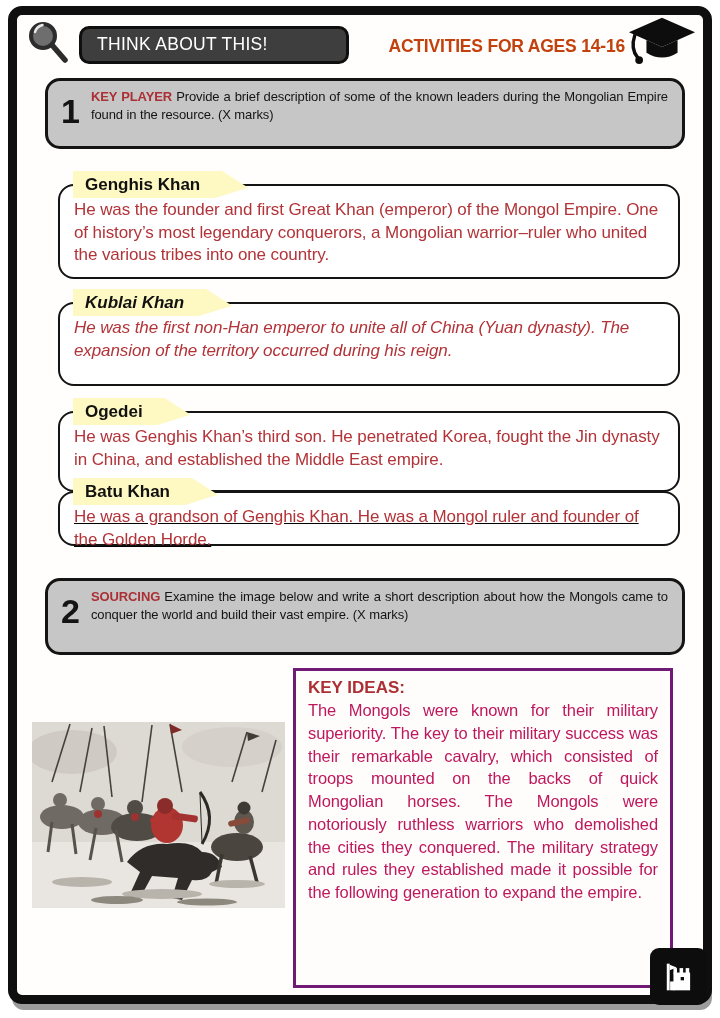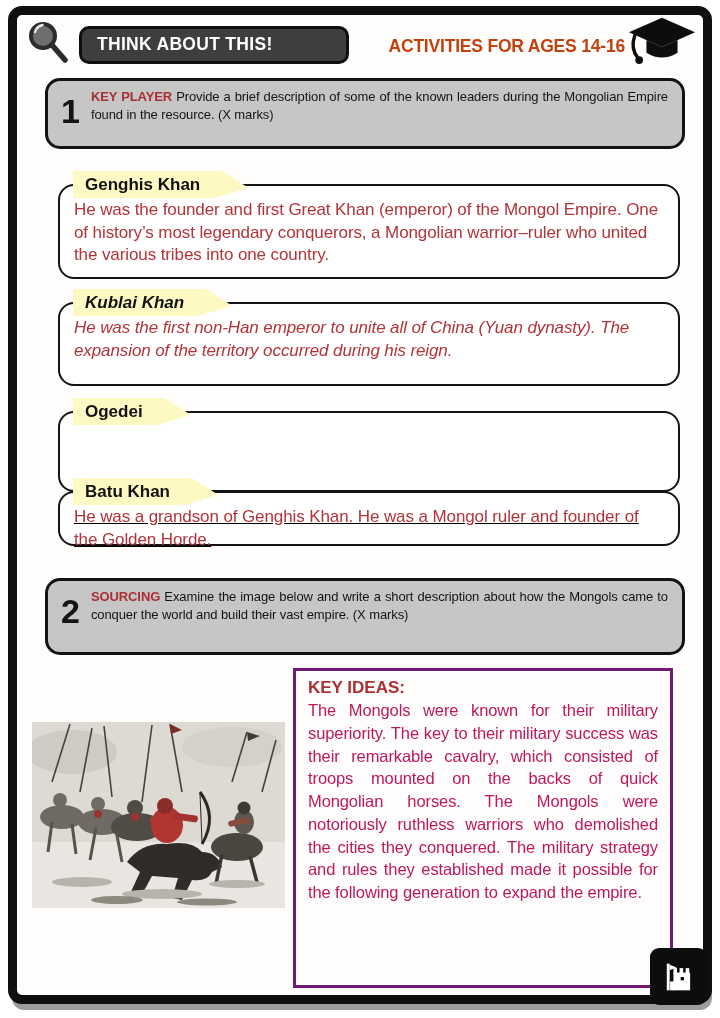--- a/index.html
+++ b/index.html
@@ -7,21 +7,21 @@
               font-family:"Liberation Sans", sans-serif; }
 
   .page { position:absolute; left:8px; top:6px; width:704px; height:998px;
           background:#fffefd; border:9px solid #0f0f0f; border-radius:14px;
           box-shadow:2px 8px 0 -2px #9c9c9c; }
 
   
   .magnifier { position:absolute; left:7px; top:4px; width:48px; height:48px; }
   .badge { position:absolute; left:62px; top:11px; width:270px; height:38px;
            background:#3e3e3e; border:3px solid #0f0f0f; border-radius:10px;
-           color:#ffffff; font-weight:bold; font-size:17.5px; line-height:31px;
+           color:#ffffff; font-weight:normal; font-size:17.5px; line-height:31px;
            padding-left:15px; letter-spacing:.3px; }
   .activities-label { position:absolute; left:348px; top:21px; width:260px;
            text-align:right; color:#c2410c; font-weight:bold; font-size:17.5px;
            letter-spacing:-.2px; white-space:nowrap; }
   .gradcap { position:absolute; left:610px; top:-2px; width:70px; height:60px; }
 
   
   .activity { position:absolute; left:28px; width:640px; background:#c6c6c6;
               border:3px solid #141414; border-radius:15px; display:flex; }
   .activity-1 { top:63px;  height:71px; }
@@ -95,20 +95,21 @@
   <div class="leader leader-1">
     <div class="leader-tab">Genghis Khan</div>
     <div class="leader-body">He was the founder and first Great Khan (emperor) of the Mongol Empire. One of history’s most legendary conquerors, a Mongolian warrior–ruler who united the various tribes into one country.</div>
   </div>
   <div class="leader leader-2">
     <div class="leader-tab">Kublai Khan</div>
     <div class="leader-body">He was the first non-Han emperor to unite all of China (Yuan dynasty). The expansion of the territory occurred during his reign.</div>
   </div>
   <div class="leader leader-3">
     <div class="leader-tab">Ogedei</div>
+    <div class="leader-body">He was Genghis Khan’s third son. He penetrated Korea, fought the Jin dynasty in China, and established the Middle East empire.</div>
   </div>
   <div class="leader leader-4">
     <div class="leader-tab">Batu Khan</div>
     <div class="leader-body">He was a grandson of Genghis Khan. He was a Mongol ruler and founder of the Golden Horde.</div>
   </div>
 
   <div class="activity activity-2">
     <div class="activity-number">2</div>
     <div class="activity-text">
       <span class="activity-label">SOURCING</span>

